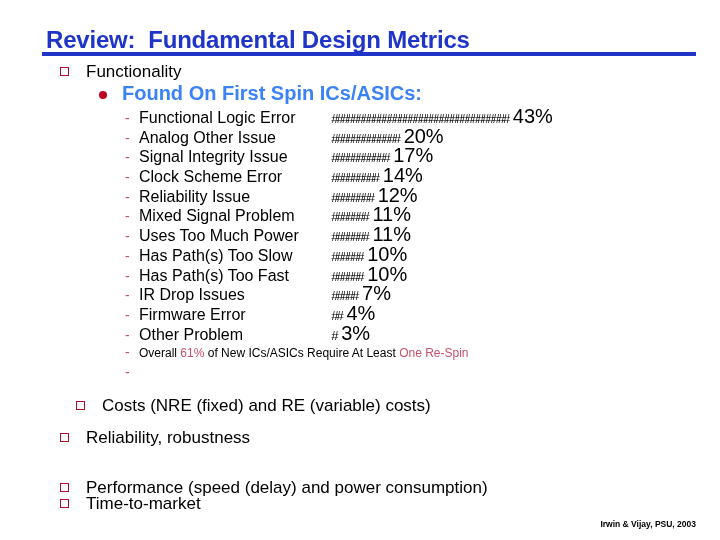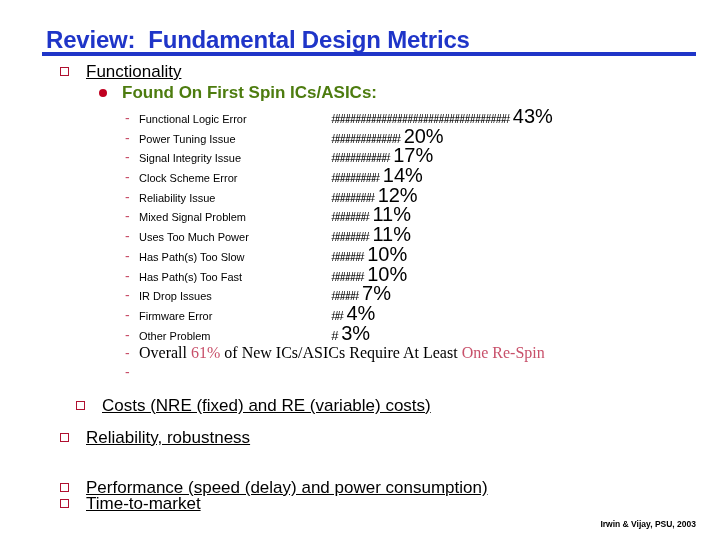--- a/index.html
+++ b/index.html
@@ -35,21 +35,20 @@
     height: 4px;
     background: #1f35c8;
   }
 
   
   .l1-row {
     position: absolute;
     display: flex;
     align-items: baseline;
     white-space: nowrap;
-    text-decoration: underline;
   }
   .l1-marker {
     width: 9px;
     height: 9px;
     border: 1.6px solid #b01030;
     box-sizing: border-box;
     margin-right: 17px;
     flex: 0 0 auto;
     position: relative;
     top: -1px;
@@ -73,23 +72,23 @@
     width: 8px;
     height: 8px;
     border-radius: 50%;
     background: #c00020;
     margin-right: 15px;
     flex: 0 0 auto;
     position: relative;
     top: -1px;
   }
   #l2-text {
-    font-size: 17px;
+    font-size: 20px;
     font-weight: bold;
-    color: #4d7c0f;
+    color: #3b82f6;
     line-height: 18px;
   }
 
   
   #chart-list {
     position: absolute;
     left: 125px;
     top: 107px;
     width: 500px;
   }
@@ -102,43 +101,42 @@
   .l3-dash {
     width: 14px;
     flex: 0 0 auto;
     font-size: 14px;
     color: #c8506a;
     line-height: 19.7px;
   }
   .l3-label {
     width: 192px;
     flex: 0 0 auto;
-    font-size: 11px;
+    font-size: 16px;
     color: #000000;
     line-height: 19.7px;
   }
   .l3-bar {
     font-family: "Liberation Mono", "DejaVu Sans Mono", monospace;
     font-size: 13px;
     letter-spacing: -2.6px;
     color: #000000;
     line-height: 19.7px;
     margin-right: 5px;
   }
   .l3-pct {
     font-size: 20px;
     color: #000000;
     line-height: 19.7px;
   }
   
   .l3-wide {
-    font-size: 16px;
-    color: #000000;
-    line-height: 19.7px;
-    font-family: Liberation Serif, serif;
+    font-size: 12px;
+    color: #000000;
+    line-height: 19.7px;
   }
   .hl {
     color: #c8506a;
   }
 
   
   #footer-left {
     position: absolute;
     left: 31px;
     top: 519px;
@@ -175,21 +173,21 @@
 
 <div id="chart-list">
     <div class="l3-row">
       <span class="l3-dash">-</span>
       <span class="l3-label">Functional Logic Error</span>
       <span class="l3-bar">##################################</span>
       <span class="l3-pct">43%</span>
     </div>
     <div class="l3-row">
       <span class="l3-dash">-</span>
-      <span class="l3-label">Power Tuning Issue</span>
+      <span class="l3-label">Analog Other Issue</span>
       <span class="l3-bar">#############</span>
       <span class="l3-pct">20%</span>
     </div>
     <div class="l3-row">
       <span class="l3-dash">-</span>
       <span class="l3-label">Signal Integrity Issue</span>
       <span class="l3-bar">###########</span>
       <span class="l3-pct">17%</span>
     </div>
     <div class="l3-row">

